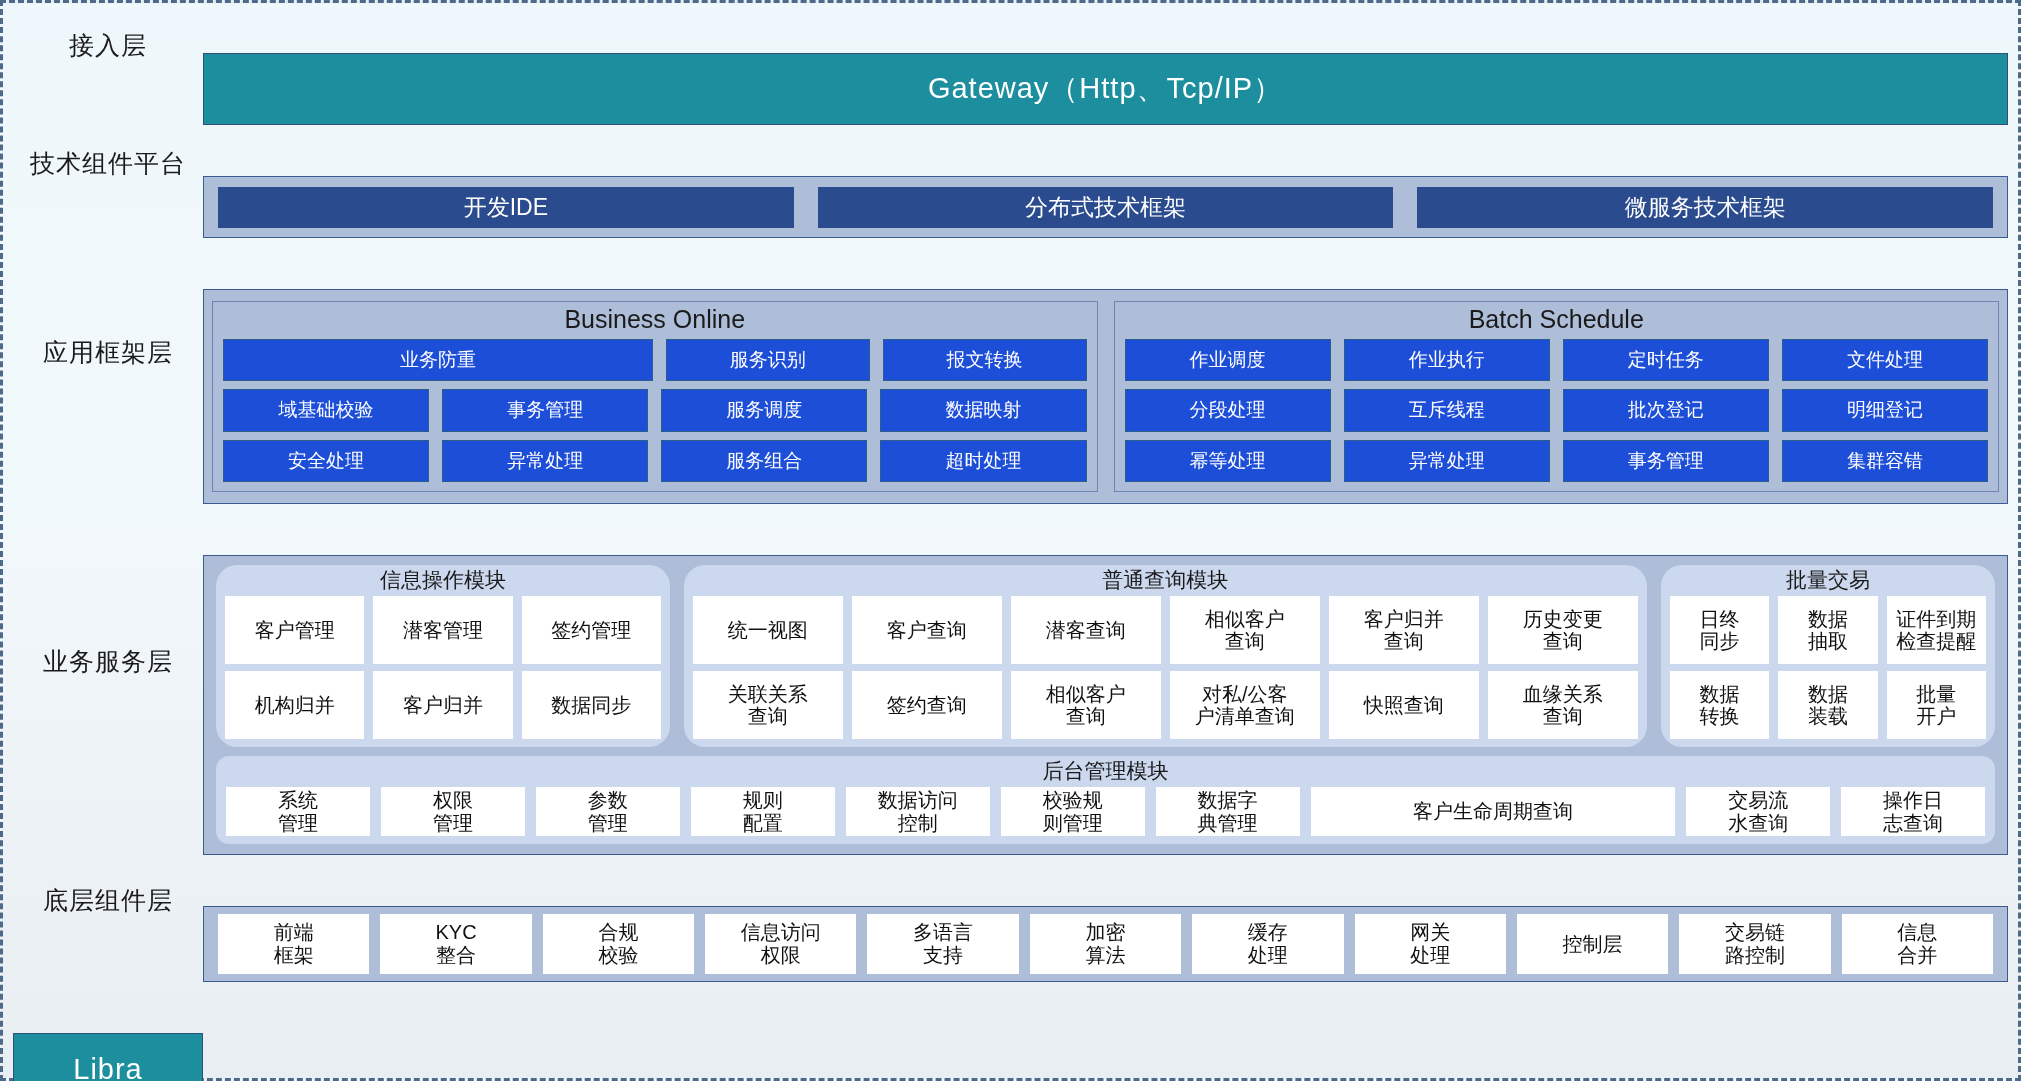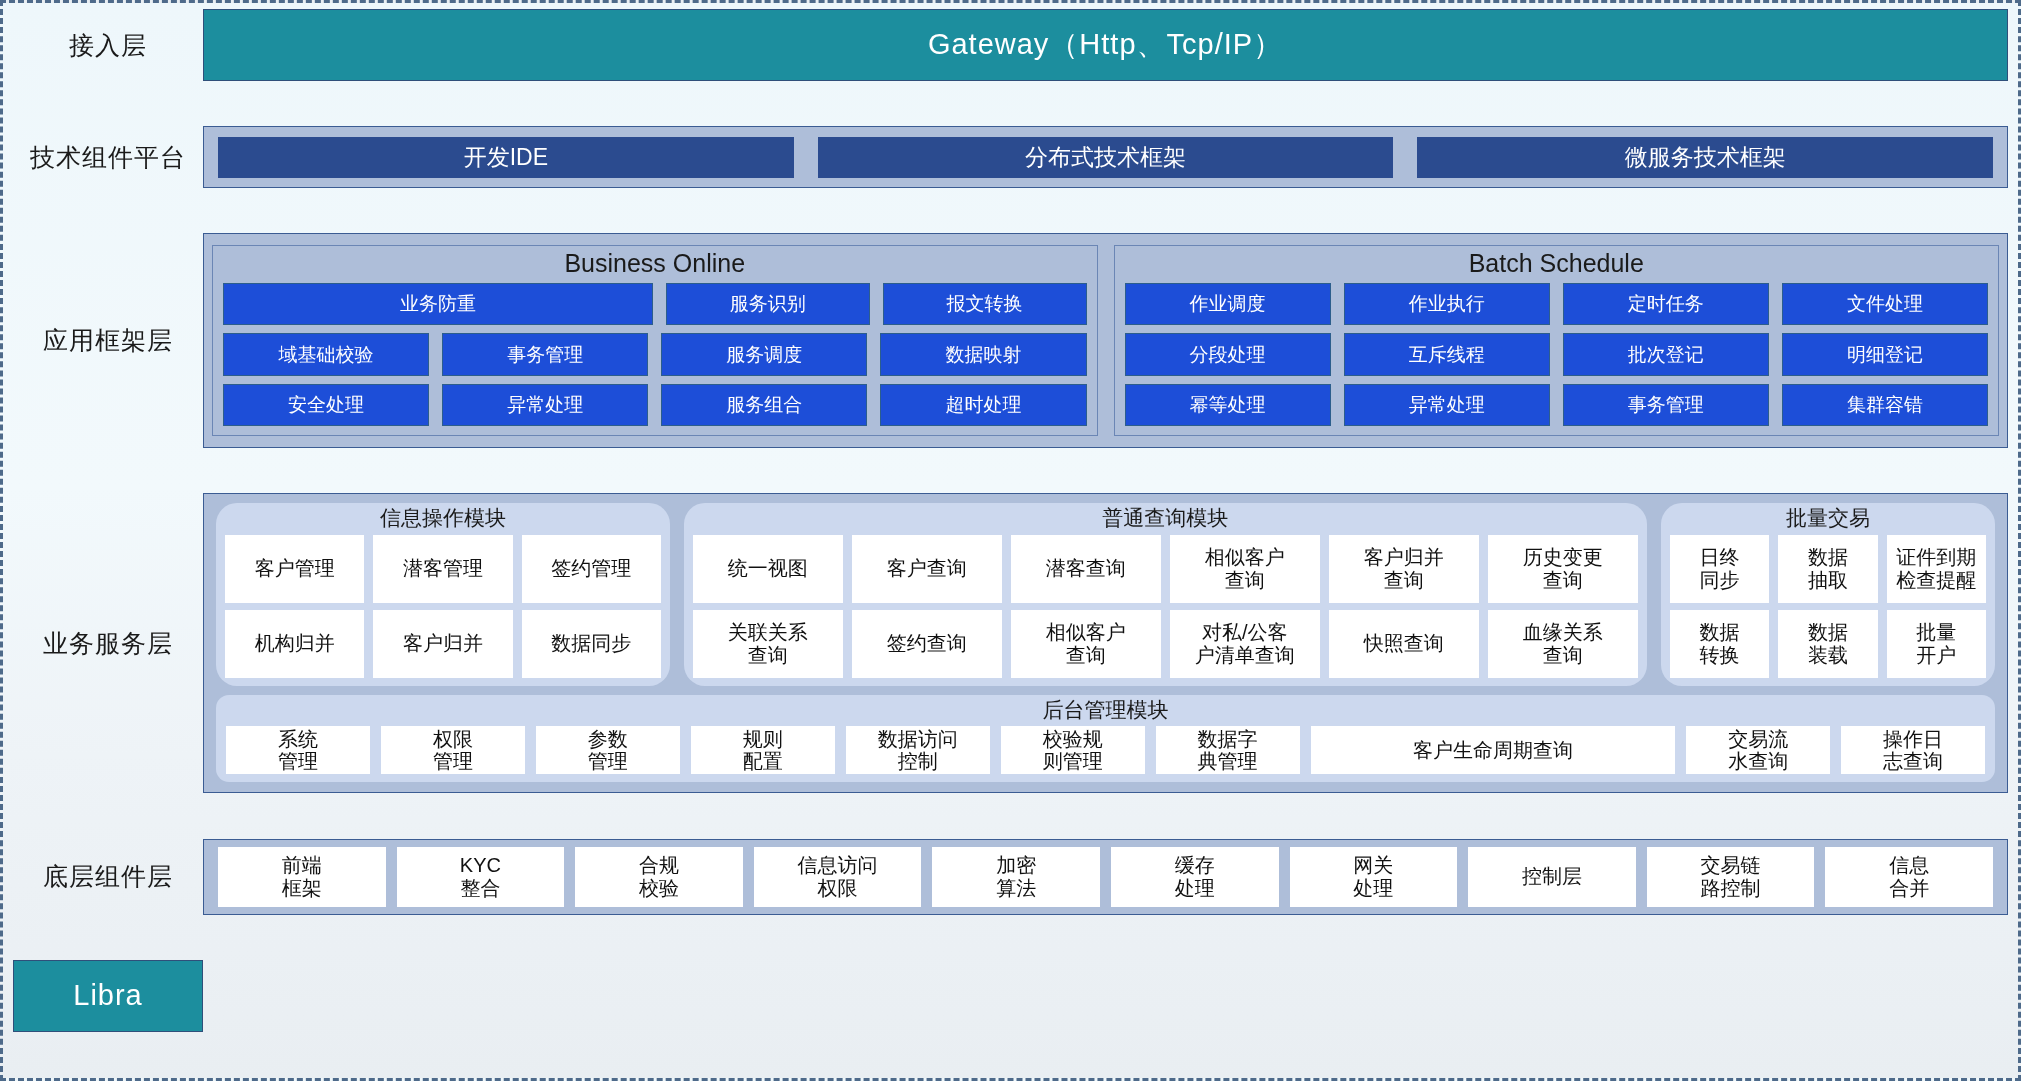--- a/index.html
+++ b/index.html
@@ -22,21 +22,21 @@
     grid-template-columns: 190px 1fr;
     row-gap: 7px;
     height: 100%;
   }
   .layer-label {
     display: flex; align-items: center; justify-content: center;
     font-size: 25px; color: #1a1a1a; font-weight: 400;
     letter-spacing: 1px;
     white-space: nowrap;
   }
-  .layer-body { display: flex; flex-direction: column; }
+  .layer-body { display: flex; flex-direction: column; margin-top: 44px; }
 
   
   .teal-bar {
     background: #1c8e9e;
     border: 1px solid #2f4f7a;
     color: #ffffff;
     display: flex; align-items: center; justify-content: center;
     font-size: 29px;
     height: 100%;
     letter-spacing: 1px;
@@ -313,20 +313,21 @@
       </div>
     </div>
 
     <div class="layer-label r-comp">底层组件层</div>
     <div class="layer-body r-comp">
       <div class="comp-wrap" id="comp-wrap">
           <div class="comp-cell">前端<br>框架</div>
           <div class="comp-cell">KYC<br>整合</div>
           <div class="comp-cell">合规<br>校验</div>
           <div class="comp-cell">信息访问<br>权限</div>
+          <div class="comp-cell">多语言<br>支持</div>
           <div class="comp-cell">加密<br>算法</div>
           <div class="comp-cell">缓存<br>处理</div>
           <div class="comp-cell">网关<br>处理</div>
           <div class="comp-cell">控制层</div>
           <div class="comp-cell">交易链<br>路控制</div>
           <div class="comp-cell">信息<br>合并</div>
         </div>
     </div>
 
     <div class="layer-body r-data">

